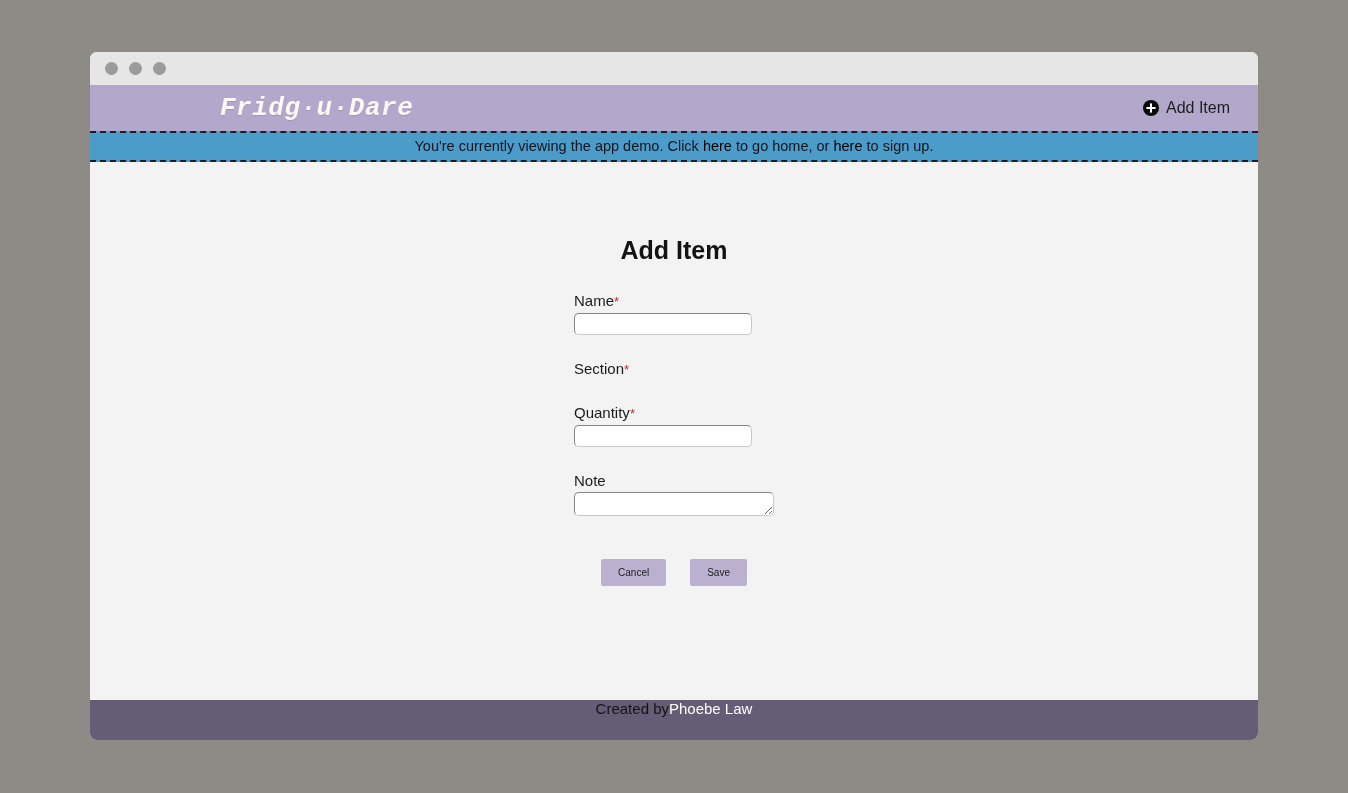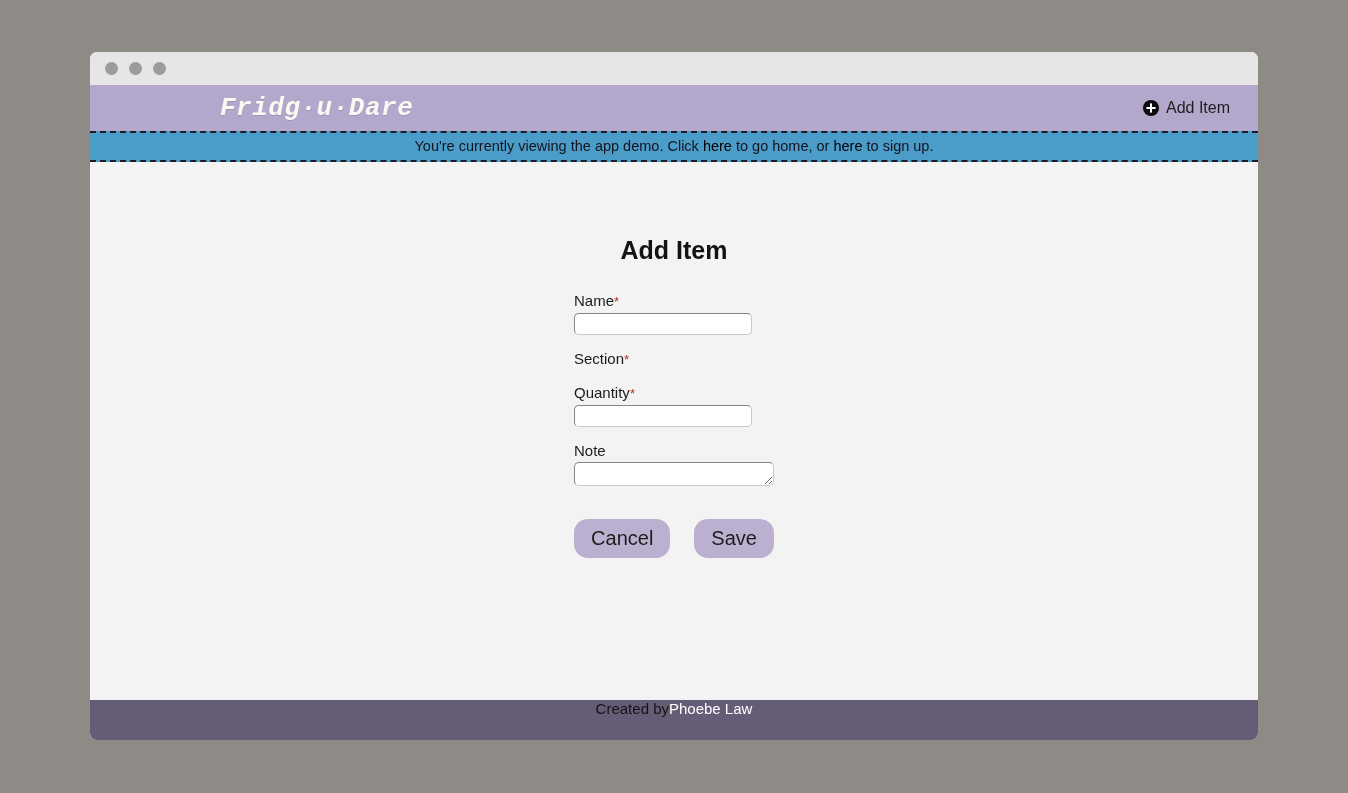--- a/index.html
+++ b/index.html
@@ -113,21 +113,21 @@
     margin: 0;
     padding-top: 74px;
   }
 
   .form {
     width: 200px;
     margin: 0 auto;
     padding-top: 27px;
   }
   .field {
-    margin-bottom: 15px;
+    margin-bottom: 25px;
   }
   .flabel {
     font-size: 15px;
     color: #1b1b1b;
     display: block;
     margin-bottom: 2px;
     line-height: 18px;
   }
   .req {
     color: #b03030;
@@ -170,24 +170,24 @@
 
   .buttons {
     display: flex;
     justify-content: center;
     gap: 24px;
     padding-top: 18px;
   }
   .btn {
     background: #bcb0d0;
     border: none;
-    border-radius: 14px;
+    border-radius: 2px;
     color: #1c1c1c;
     font-family: "Liberation Sans", sans-serif;
-    font-size: 20px;
+    font-size: 10px;
     padding: 8px 17px;
     cursor: pointer;
   }
 
   
   .footer {
     height: 40px;
     background: #655c75;
     display: flex;
     align-items: flex-start;

